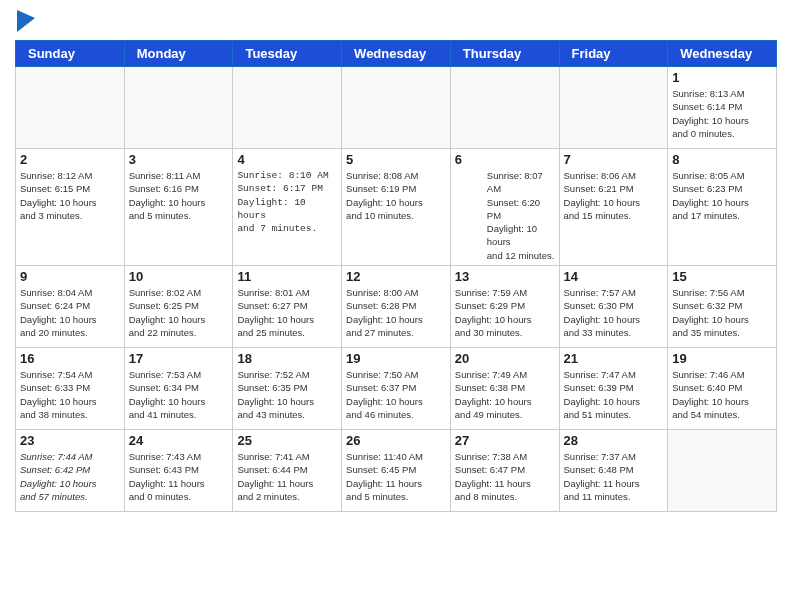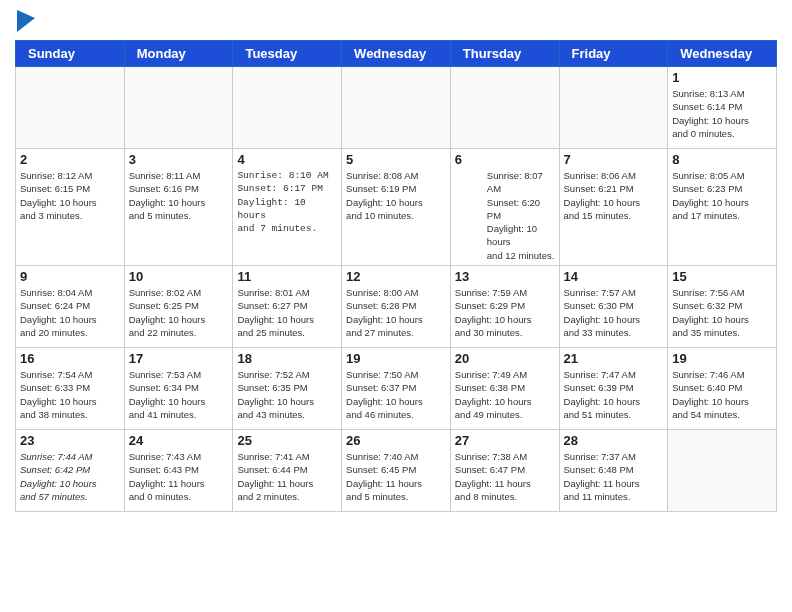--- a/index.html
+++ b/index.html
@@ -301,21 +301,21 @@
           </td>
           <td>
             <div class="day-num">25</div>
             <div class="day-info" style="white-space: pre-line;">Sunrise: 7:41 AM
 Sunset: 6:44 PM
 Daylight: 11 hours
 and 2 minutes.</div>
           </td>
           <td>
             <div class="day-num">26</div>
-            <div class="day-info" style="white-space: pre-line;">Sunrise: 7:40 AM
+            <div class="day-info" style="white-space: pre-line;">Sunrise: 11:40 AM
 Sunset: 6:45 PM
 Daylight: 11 hours
 and 5 minutes.</div>
           </td>
           <td>
             <div class="day-num">27</div>
             <div class="day-info" style="white-space: pre-line;">Sunrise: 7:38 AM
 Sunset: 6:47 PM
 Daylight: 11 hours
 and 8 minutes.</div>

